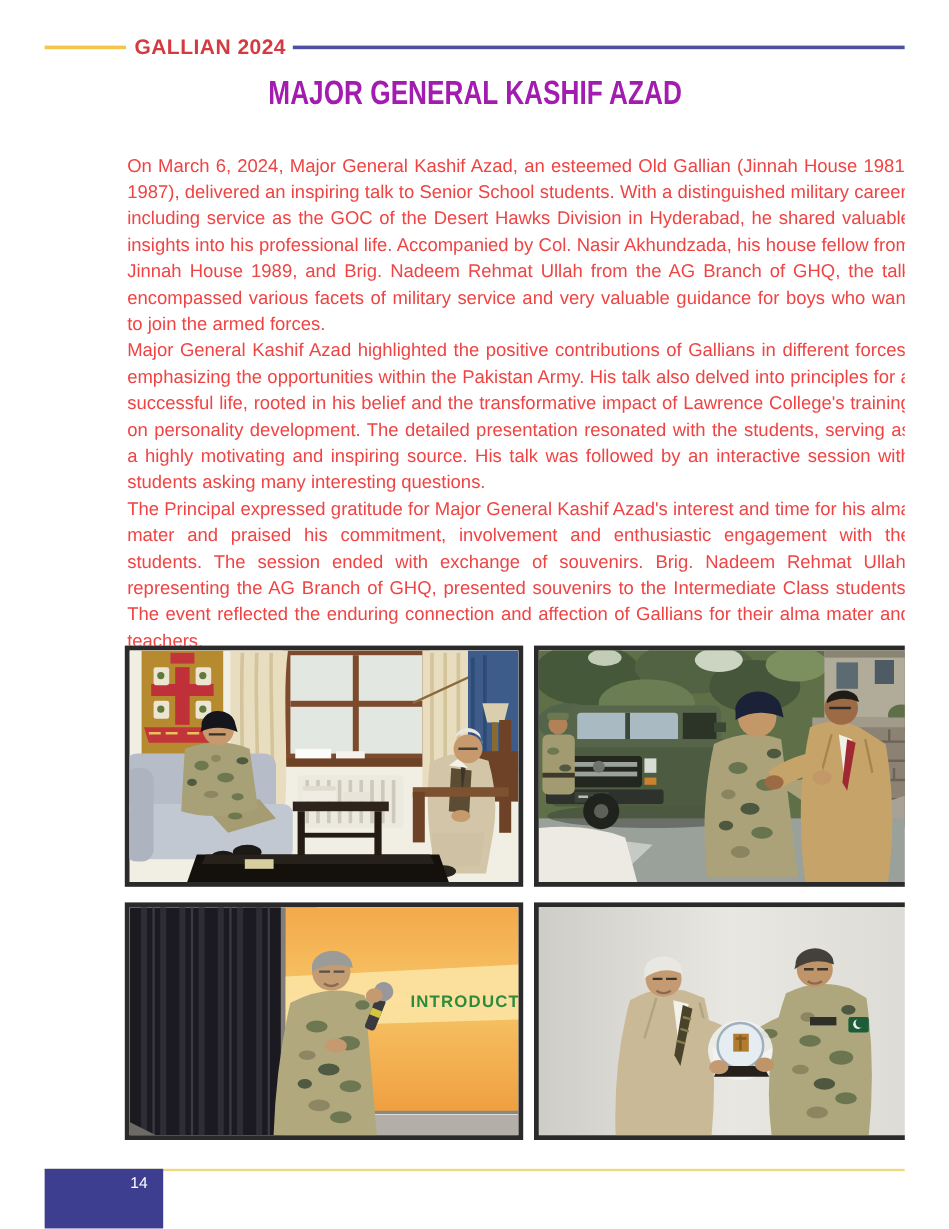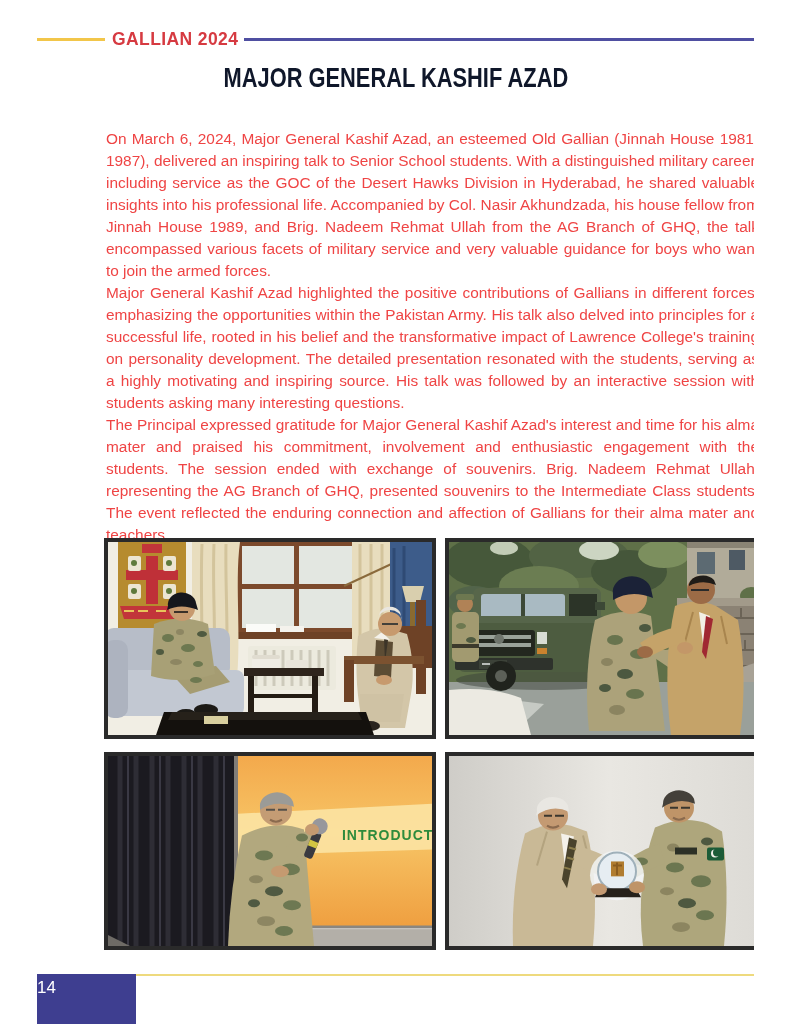--- a/index.html
+++ b/index.html
@@ -6,38 +6,38 @@
   .page{
     position:relative;width:717px;height:1024px;margin:0 auto;background:#ffffff;
     font-family:"Liberation Sans", sans-serif;overflow:hidden;
   }
   
   .rule-row{position:absolute;top:30px;left:0;right:0;height:18px;display:flex;align-items:center;}
   .rule-yellow{width:68px;height:3px;background:#f2c64a;}
   .brand{color:#d63a41;font-size:17.5px;font-weight:bold;letter-spacing:.4px;margin:0 6px 0 7px;white-space:nowrap;}
   .rule-purple{flex:1;height:3px;background:#4f4fa1;}
   
-  .title-wrap{position:absolute;top:62px;left:0;right:0;text-align:center;color:#0f172a;}
+  .title-wrap{position:absolute;top:62px;left:0;right:0;text-align:center;color:#a21caf;}
   .doc-title{display:inline-block;font-size:28px;font-weight:bold;transform:scaleX(.78);transform-origin:center;white-space:nowrap;margin:0;}
   .doc-subtitle{display:block;margin-top:1px;}
   .doc-subtitle span{display:inline-block;font-size:19px;font-weight:bold;transform:scaleX(.82);transform-origin:center;white-space:nowrap;}
   
   .article{position:absolute;top:128px;left:69px;width:653px;color:#ef4444;font-size:15.4px;line-height:22px;text-align:justify;}
   .article p{margin:0;}
   
   .photo{position:absolute;border:4px solid #2a2a2a;background:#fff;box-sizing:border-box;}
   .photo svg{display:block;width:100%;height:100%;}
   .photo-1{left:67px;top:538px;width:332px;height:201px;}
   .photo-2{left:408px;top:538px;width:329px;height:201px;}
   .photo-3{left:67px;top:752px;width:332px;height:198px;}
   .photo-4{left:408px;top:752px;width:329px;height:198px;}
   
   .footer-line{position:absolute;left:0;right:0;top:974px;height:2px;background:#eeda7e;}
   .page-num-box{position:absolute;left:0;top:974px;width:99px;height:50px;background:#3e3e90;box-sizing:border-box;
-    color:#ffffff;font-size:17px;padding:4px 13px 0 0;}
+    color:#ffffff;font-size:13px;text-align:right;padding:4px 13px 0 0;}
 </style>
 </head>
 <body>
 
 <div class="page">
 
   <div class="rule-row">
     <div class="rule-yellow"></div>
     <div class="brand">GALLIAN 2024</div>
     <div class="rule-purple"></div>

